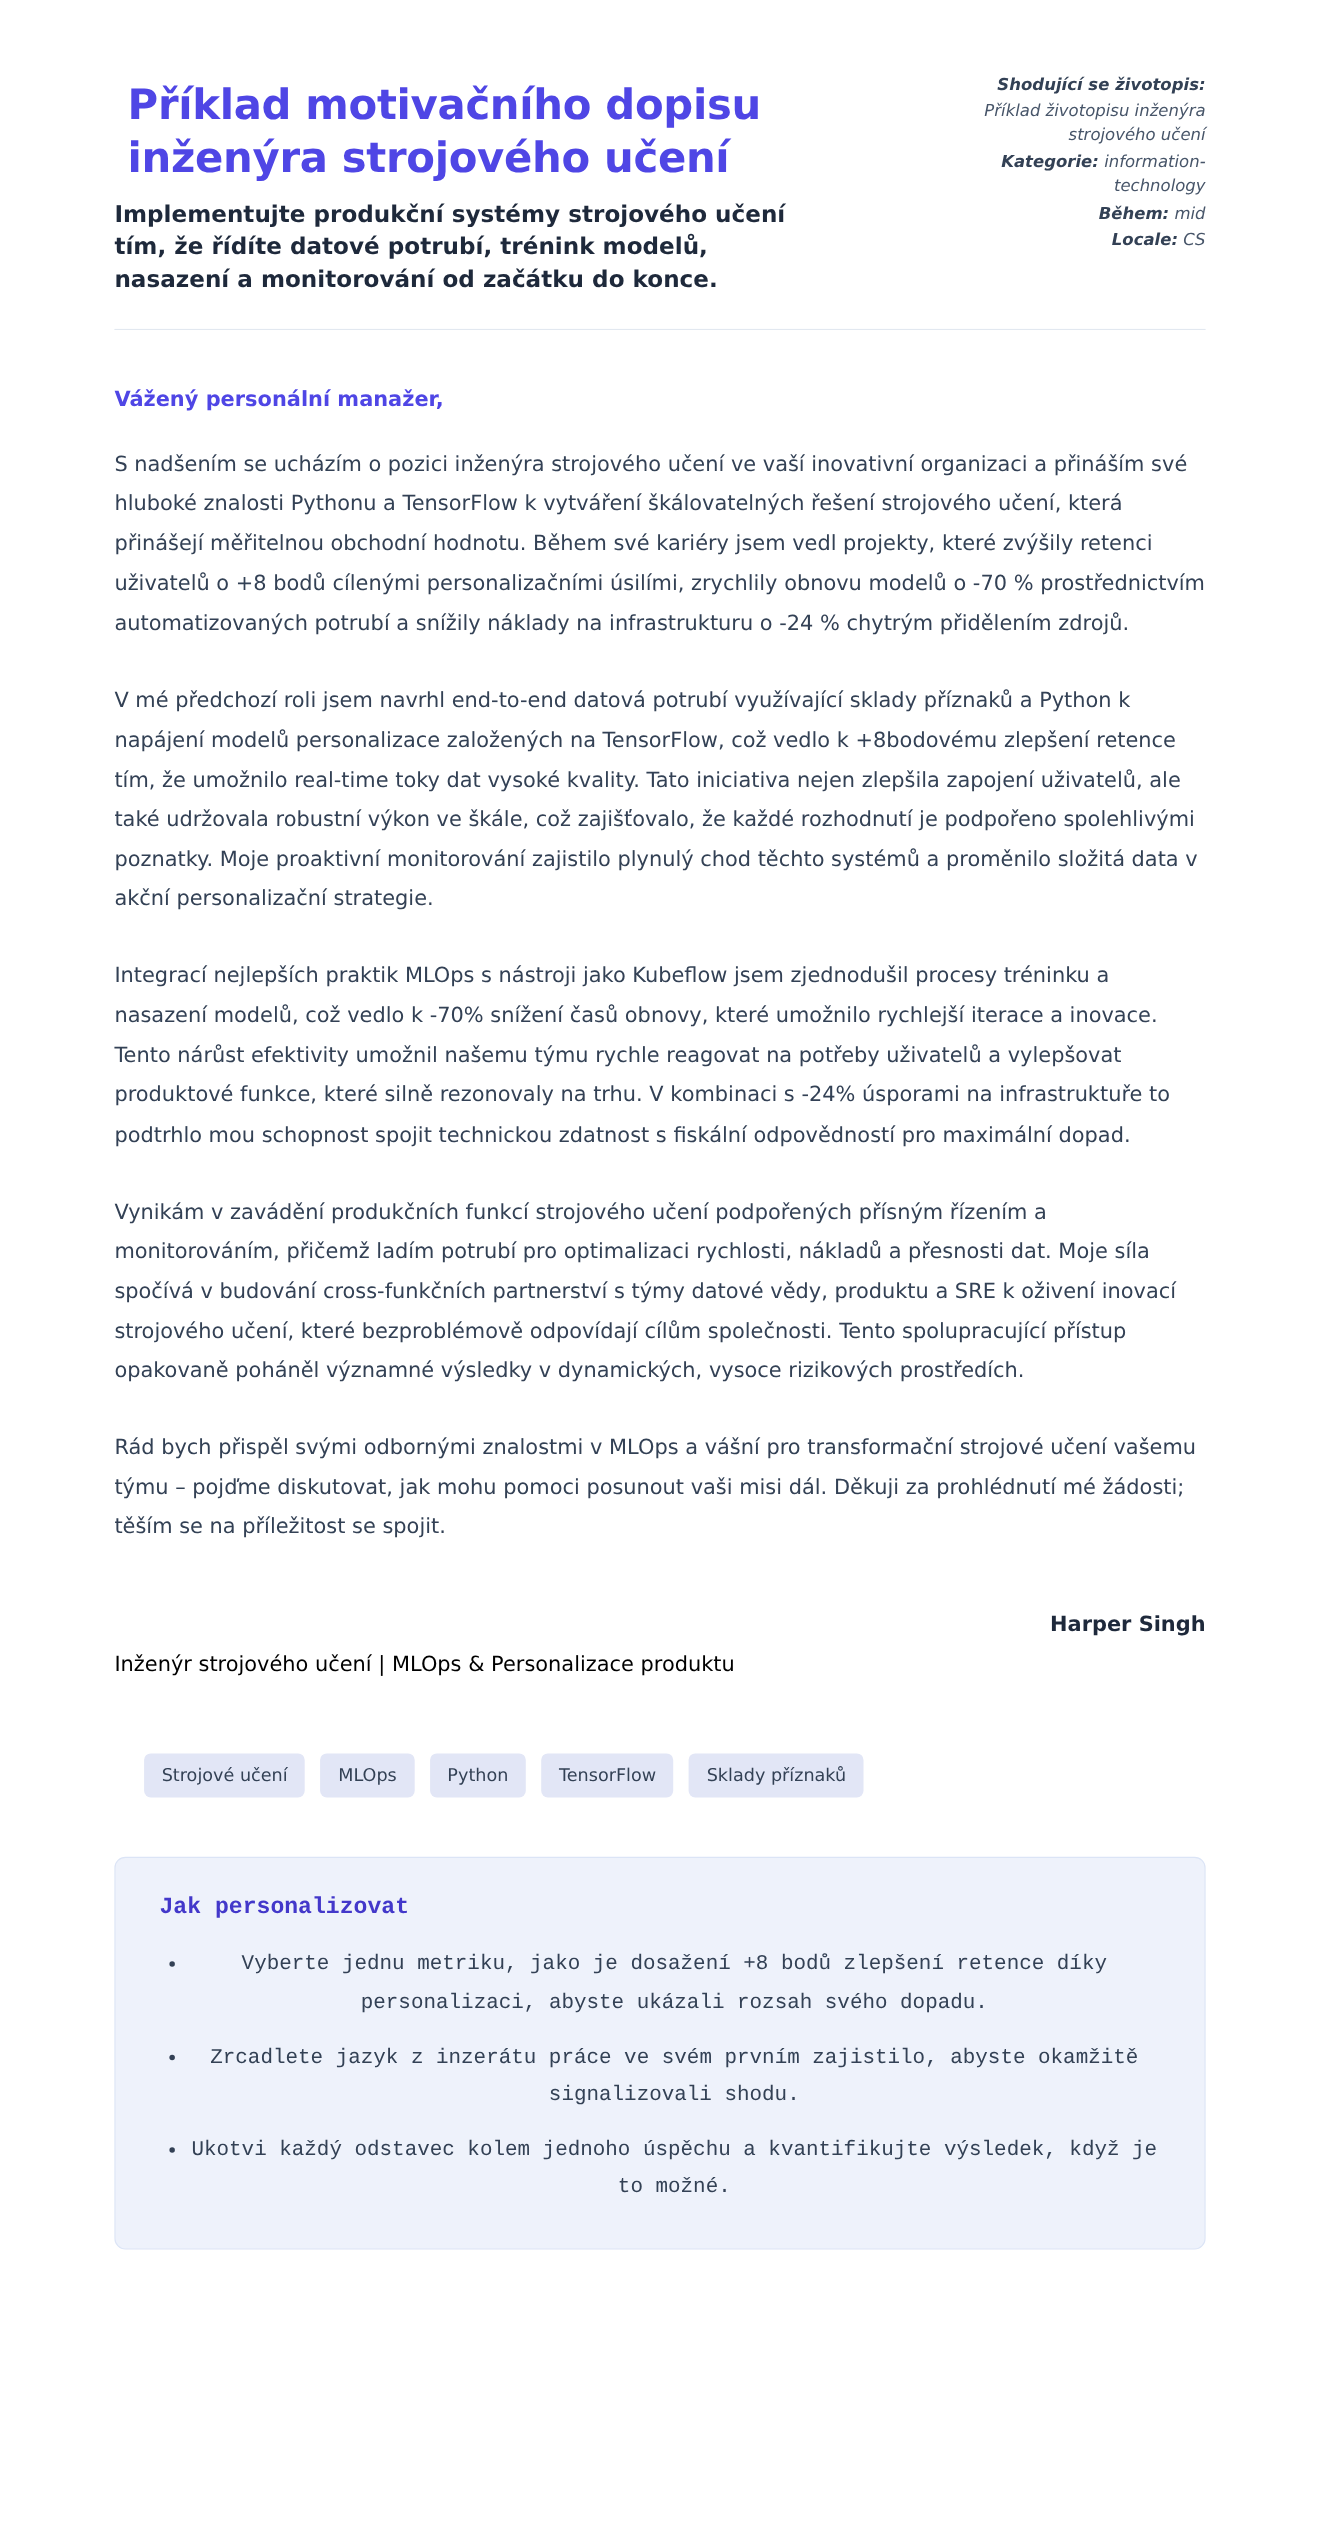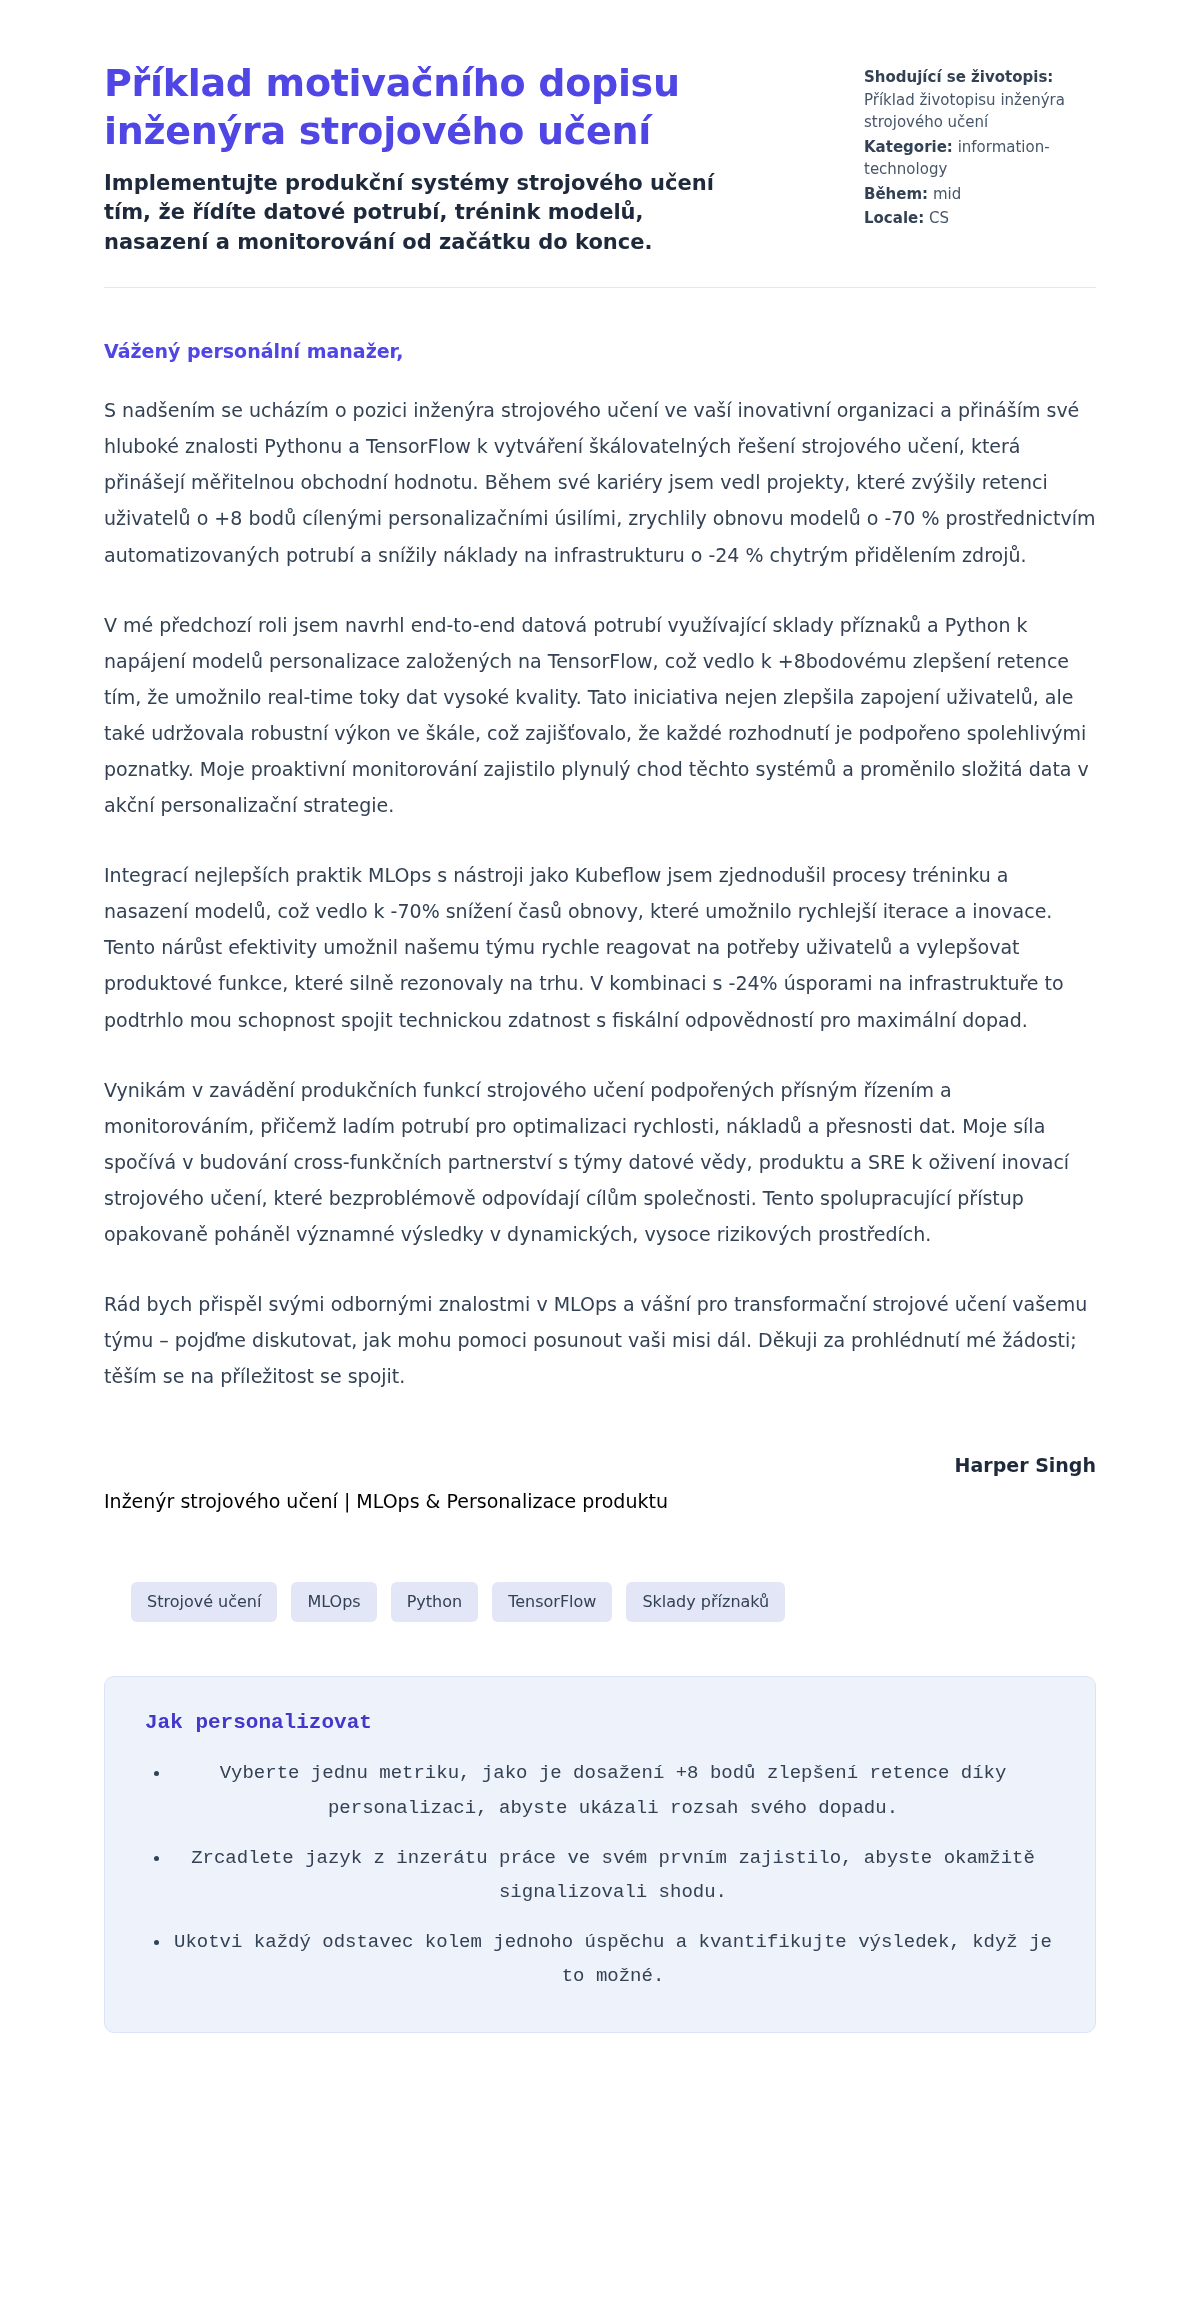--- a/index.html
+++ b/index.html
@@ -30,41 +30,43 @@
   .header {
     display: flex;
     justify-content: space-between;
     align-items: flex-start;
     gap: 40px;
   }
   .header-left {
     max-width: 650px;
   }
   .title {
-    margin: 0;
+    margin: 12px;
     font-size: 38px;
     line-height: 1.25;
     font-weight: 700;
     color: #4f46e5;
     letter-spacing: -0.3px;
   }
   .subtitle {
     margin: 14px 0 0;
     font-size: 21px;
     line-height: 1.4;
     font-weight: 700;
     color: #1e293b;
   }
   .meta {
     width: 232px;
     flex-shrink: 0;
     margin-top: 6px;
+    text-align: right;
     font-size: 15px;
     line-height: 1.5;
     color: #475569;
+    font-style: italic;
   }
   .meta-item { margin-bottom: 2px; }
   .meta-item strong {
     color: #334155;
     font-weight: 700;
   }
 
   .divider {
     border: 0;
     border-top: 1px solid #e2e8f0;

